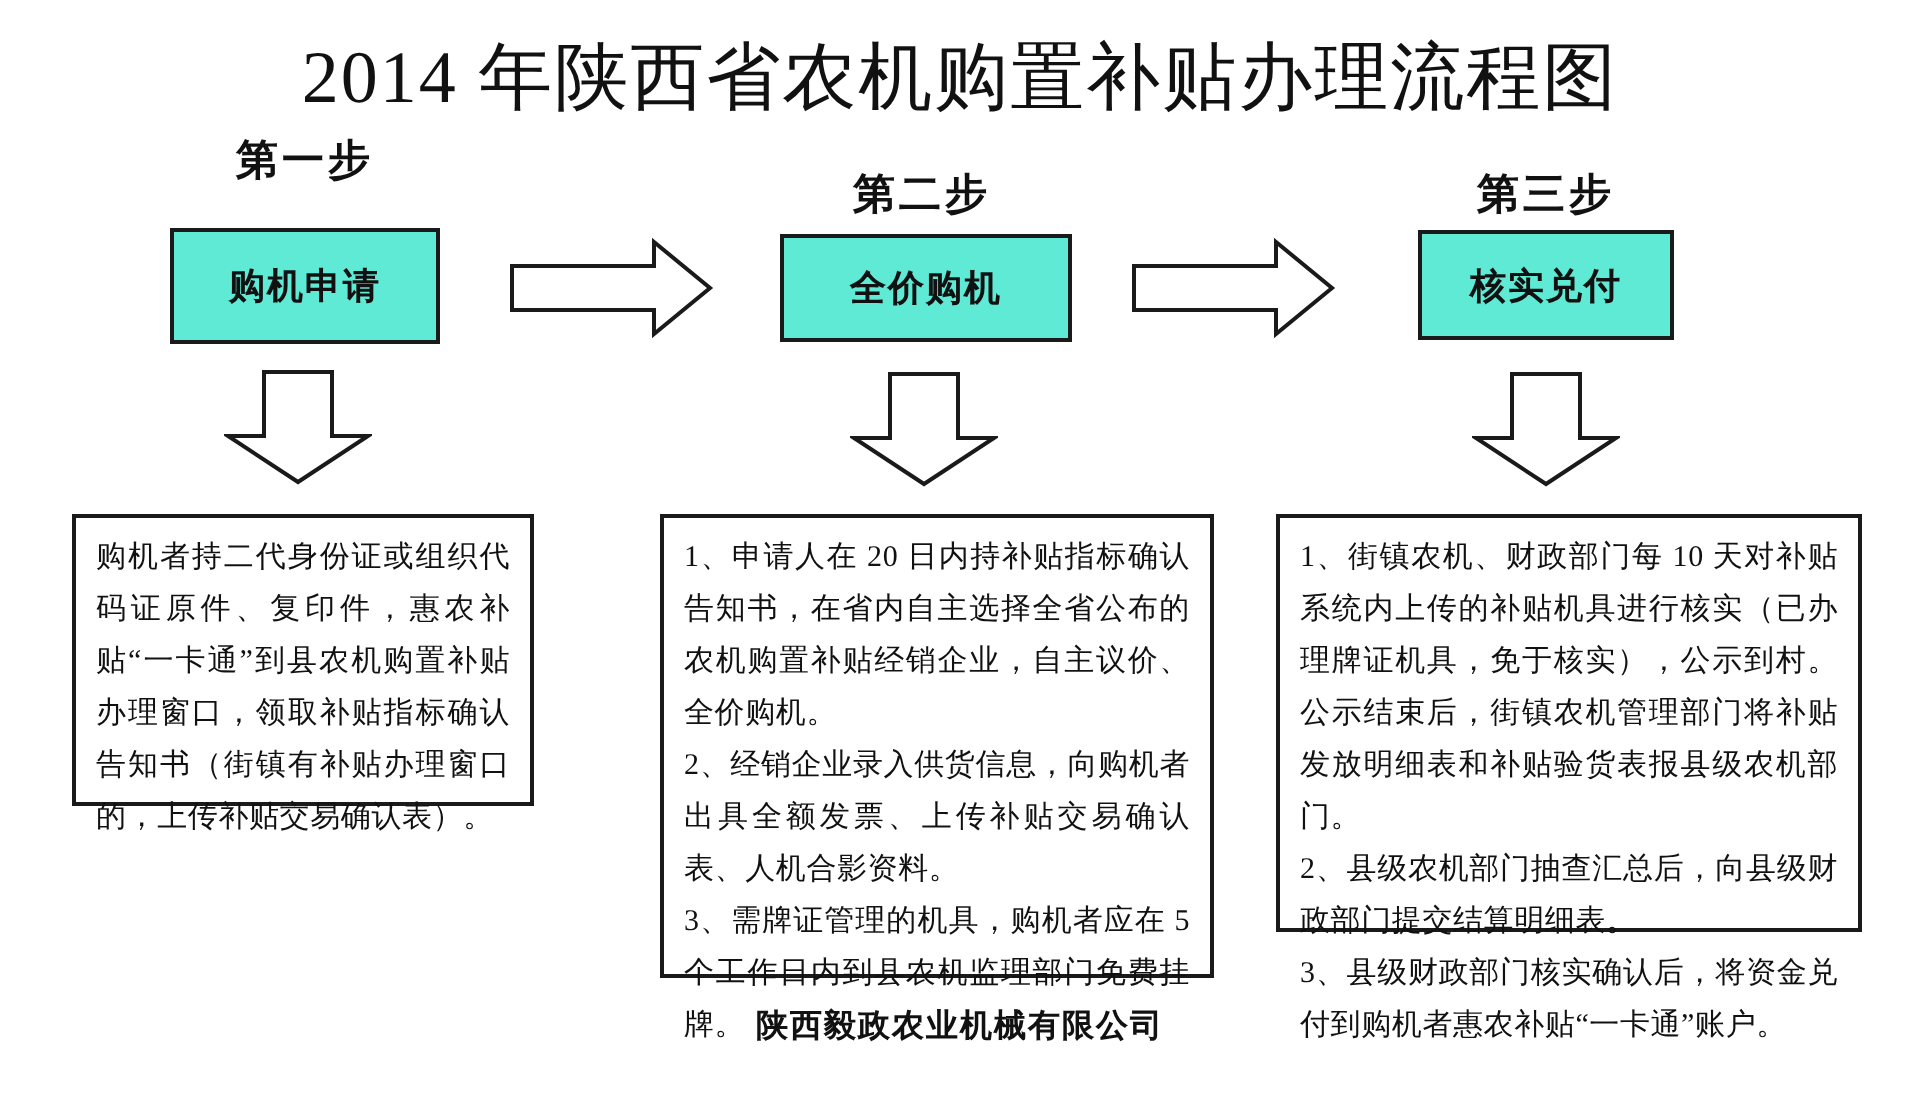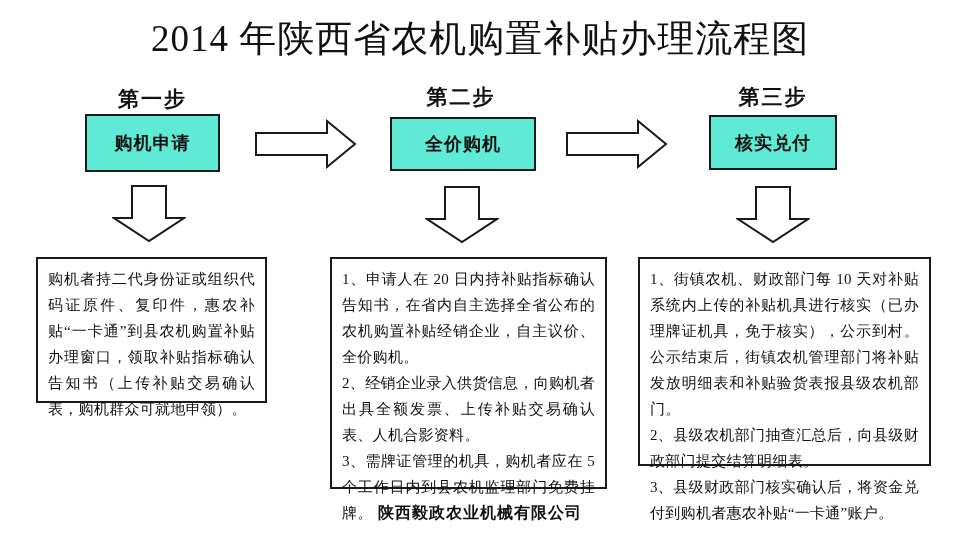--- a/index.html
+++ b/index.html
@@ -62,21 +62,21 @@
     letter-spacing: 1px;
   }
 </style>
 </head>
 <body>
 
 <div class="canvas">
 
   <div class="title">2014 年陕西省农机购置补贴办理流程图</div>
 
-  <div class="step-label" style="left:85px; top:85px; width:135px;">第一步</div>
+  <div class="step-label" style="left:85px; top:66px; width:135px;">第一步</div>
   <div class="step-label" style="left:390px; top:83px; width:142px;">第二步</div>
   <div class="step-label" style="left:709px; top:83px; width:128px;">第三步</div>
 
   <div class="step-box" style="left:85px; top:114px; width:135px; height:58px;">
     <span>购机申请</span>
   </div>
   <div class="step-box" style="left:390px; top:117px; width:146px; height:54px;">
     <span>全价购机</span>
   </div>
   <div class="step-box" style="left:709px; top:115px; width:128px; height:55px;">
@@ -104,21 +104,21 @@
       <polygon points="20,1 54,1 54,33 72,33 37,56 2,33 20,33" fill="#ffffff" stroke="#1a1a1a" stroke-width="2"></polygon>
     </svg>
   </div>
   <div class="arrow" style="left:736px; top:186px;">
     <svg width="74" height="58" viewBox="0 0 74 58">
       <polygon points="20,1 54,1 54,33 72,33 37,56 2,33 20,33" fill="#ffffff" stroke="#1a1a1a" stroke-width="2"></polygon>
     </svg>
   </div>
 
   <div class="detail-box" style="left:36px; top:257px; width:231px; height:146px;">
-    <p>购机者持二代身份证或组织代码证原件、复印件，惠农补贴“一卡通”到县农机购置补贴办理窗口，领取补贴指标确认告知书（上传补贴交易确认表，购机群众可就地申领）。</p>
+    <p>购机者持二代身份证或组织代码证原件、复印件，惠农补贴“一卡通”到县农机购置补贴办理窗口，领取补贴指标确认告知书（街镇有补贴办理窗口的，上传补贴交易确认表）。</p>
   </div>
 
   <div class="detail-box" style="left:330px; top:257px; width:277px; height:232px;">
     <p>1、申请人在 20 日内持补贴指标确认告知书，在省内自主选择全省公布的农机购置补贴经销企业，自主议价、全价购机。</p>
     <p>2、经销企业录入供货信息，向购机者出具全额发票、上传补贴交易确认表、人机合影资料。</p>
     <p>3、需牌证管理的机具，购机者应在 5 个工作日内到县农机监理部门免费挂牌。</p>
   </div>
 
   <div class="detail-box" style="left:638px; top:257px; width:293px; height:209px;">
     <p>1、街镇农机、财政部门每 10 天对补贴系统内上传的补贴机具进行核实（已办理牌证机具，免于核实），公示到村。公示结束后，街镇农机管理部门将补贴发放明细表和补贴验货表报县级农机部门。</p>

